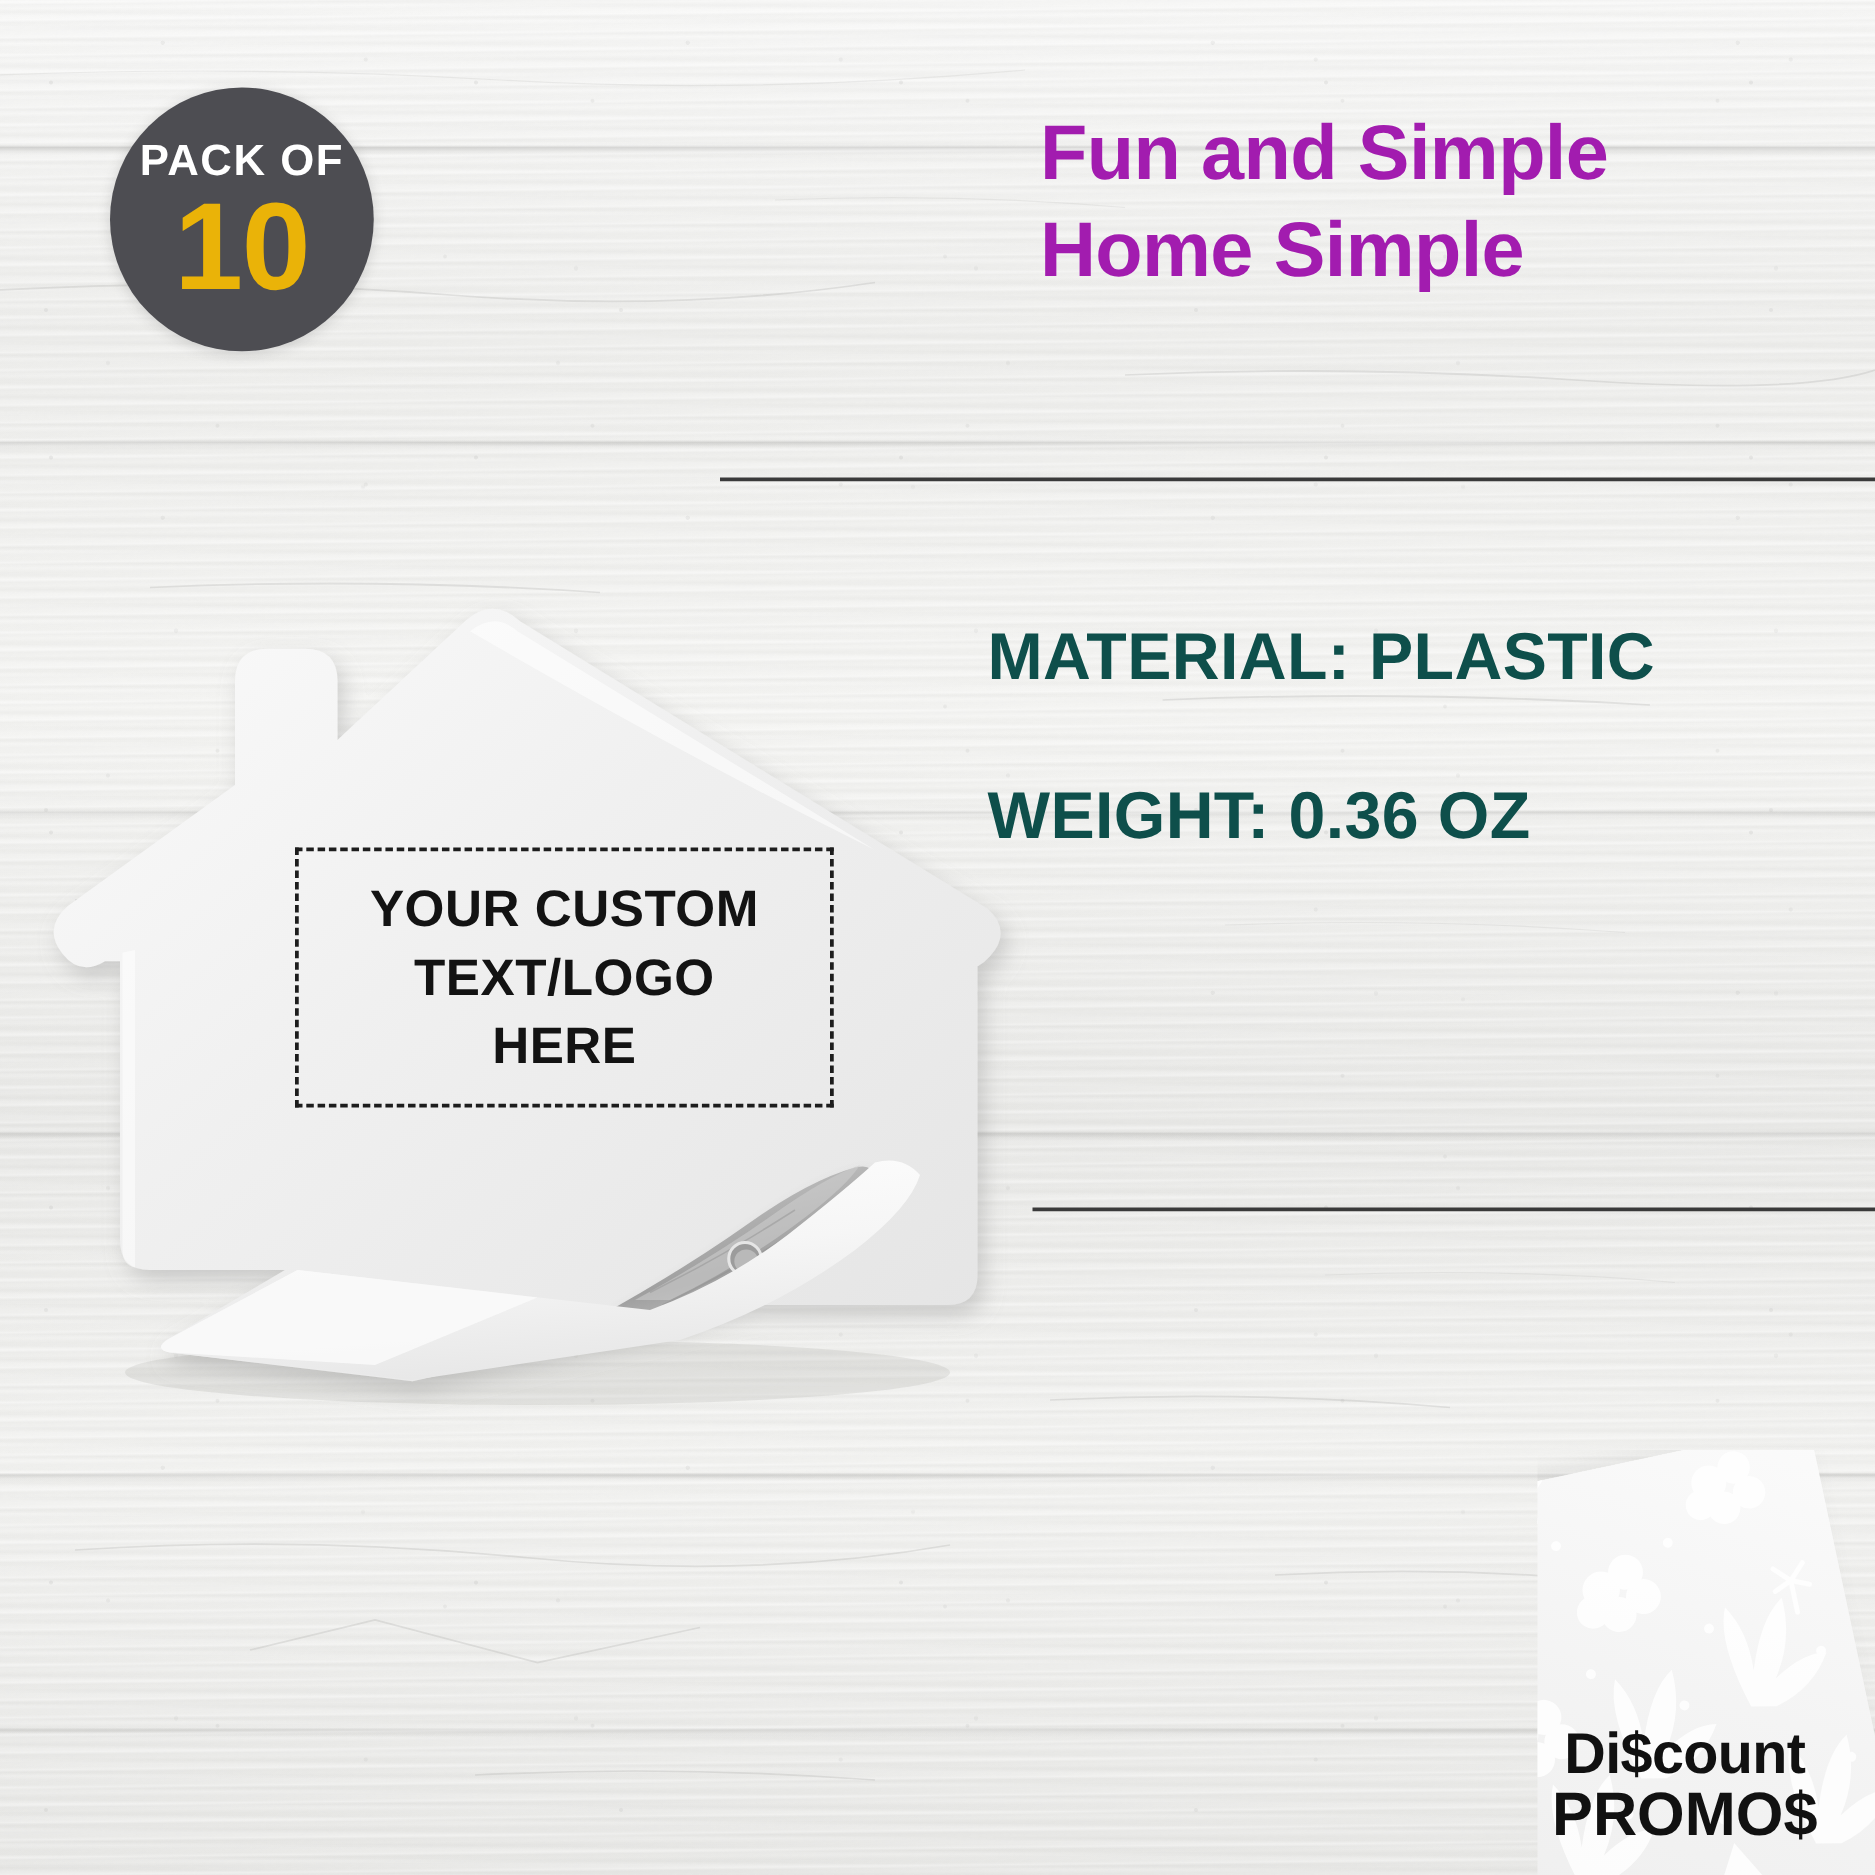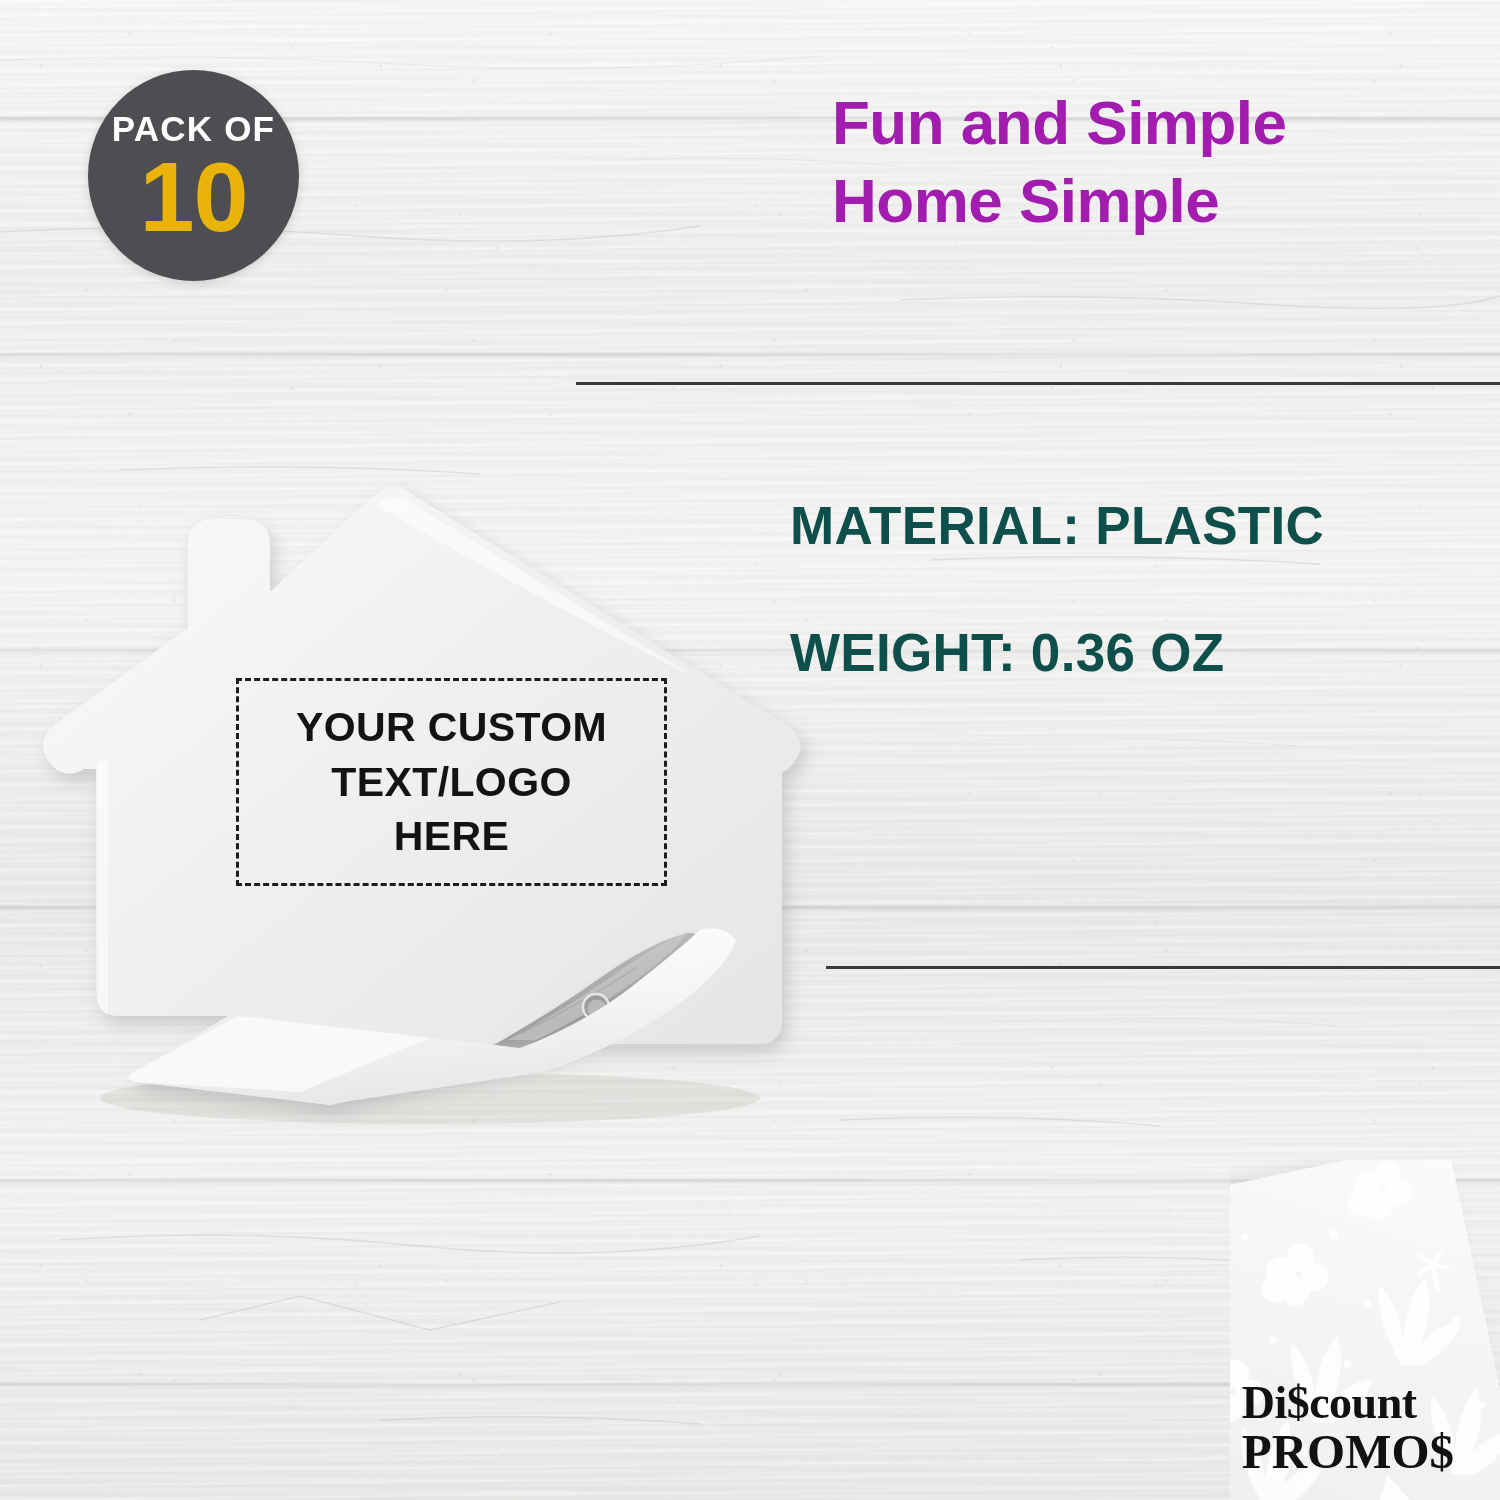--- a/index.html
+++ b/index.html
@@ -191,24 +191,24 @@
     line-height: 1.33;
     letter-spacing: 0.4px;
     text-align: center;
   }
 
   
   .logo {
     position: absolute;
     right: 46px;
     bottom: 22px;
-    text-align: left;
+    text-align: center;
     color: #111111;
     font-weight: bold;
-    font-family: Liberation Serif, serif;
+    font-family: Liberation Sans, sans-serif;
     letter-spacing: -0.5px;
   }
   .logo-l1 { font-size: 46px; line-height: 1.04; }
   .logo-l2 { font-size: 49px; line-height: 1.04; letter-spacing: 0px; }
 </style>
 </head>
 <body>
 
 <div class="stage">
 

